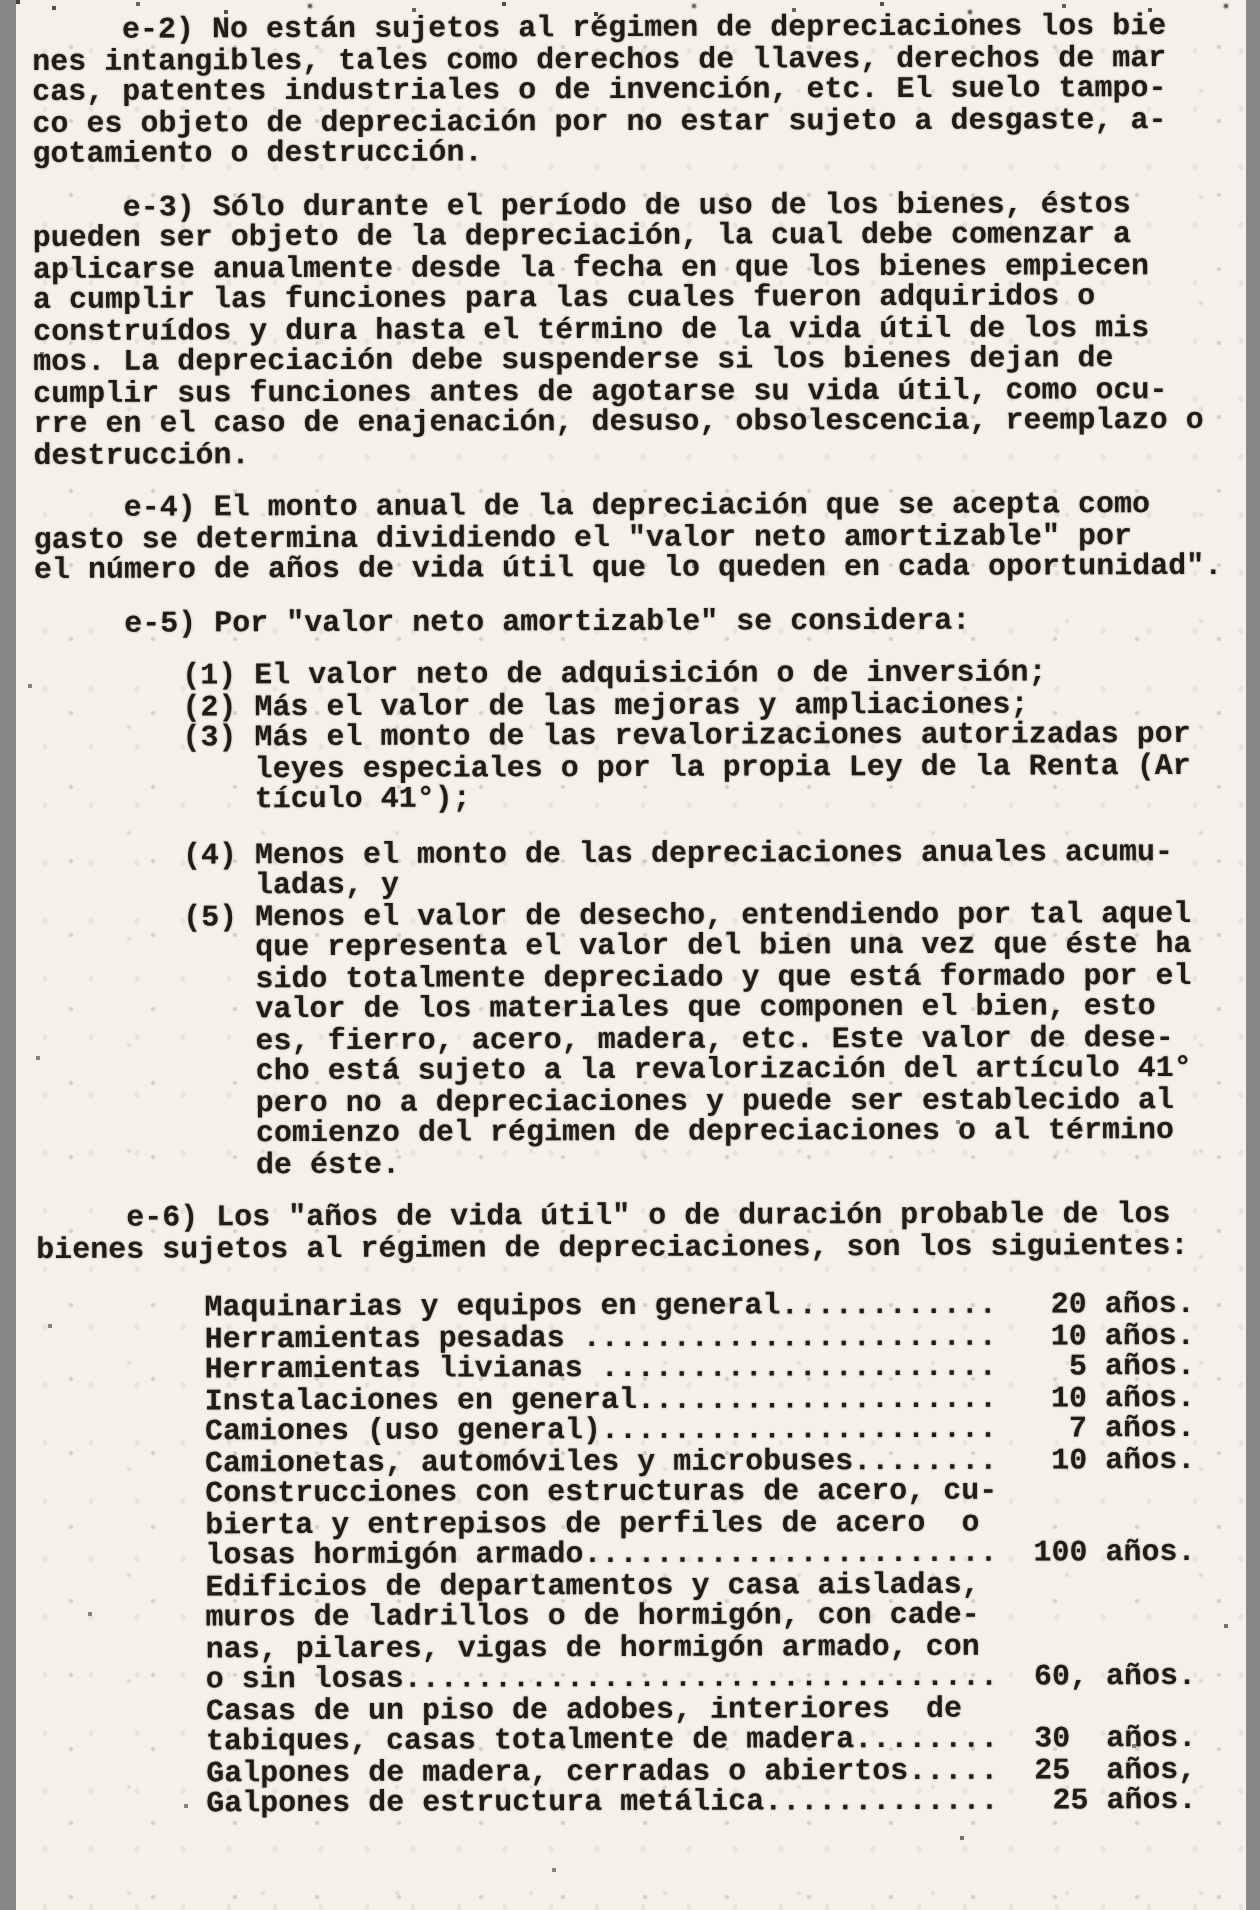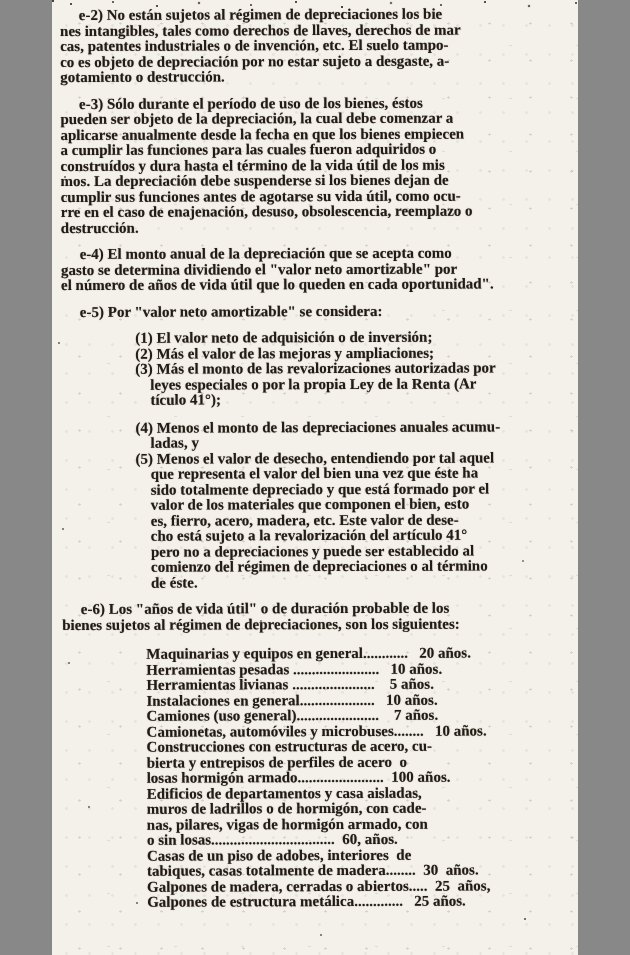--- a/index.html
+++ b/index.html
@@ -3,37 +3,36 @@
 <meta charset="utf-8">
 <style>
   :root{
     --bg:#f3f1ea;
     --ink:#221c15;
   }
   html,body{margin:0;padding:0;}
   body{background:#888; font-family:"Liberation Mono","DejaVu Sans Mono",monospace;}
   .page{
     position:relative;
-    width:526px;height:955px;
+    width:615px;height:955px;
     margin:0 auto;
     background:var(--bg);
     background-image:
       radial-gradient(rgba(55,48,38,.16) 1px, transparent 1.3px),
       radial-gradient(rgba(55,48,38,.10) 1px, transparent 1.3px),
       radial-gradient(rgba(55,48,38,.07) 1px, transparent 1.4px);
     background-size:41px 37px, 67px 53px, 23px 29px;
     background-position:7px 5px, 23px 19px, 3px 11px;
     overflow:hidden;
     box-sizing:border-box;
     padding:8px 0 0 8px;
     color:var(--ink);
     font-size:15px;
     line-height:15.5px;
     font-weight:700;
-    font-family:Liberation Serif, serif;
   }
   .content{
     transform:rotate(-0.2deg);
     transform-origin:top left;
     text-shadow:0 0 1px rgba(45,36,26,.55);
   }
   pre{
     margin:0;
     font:inherit;
     white-space:pre;

